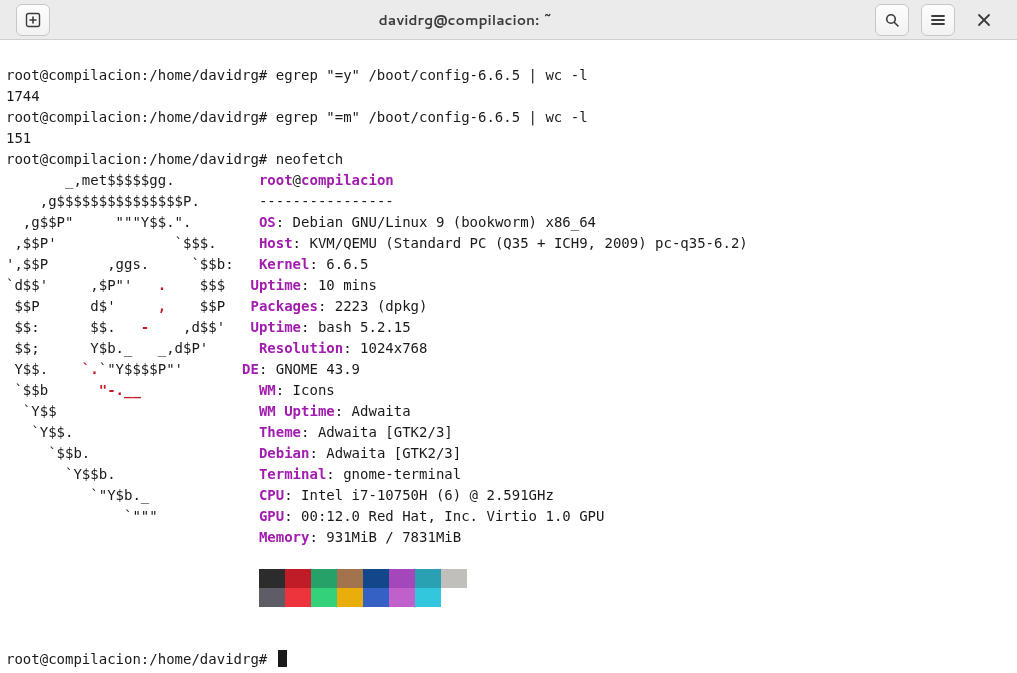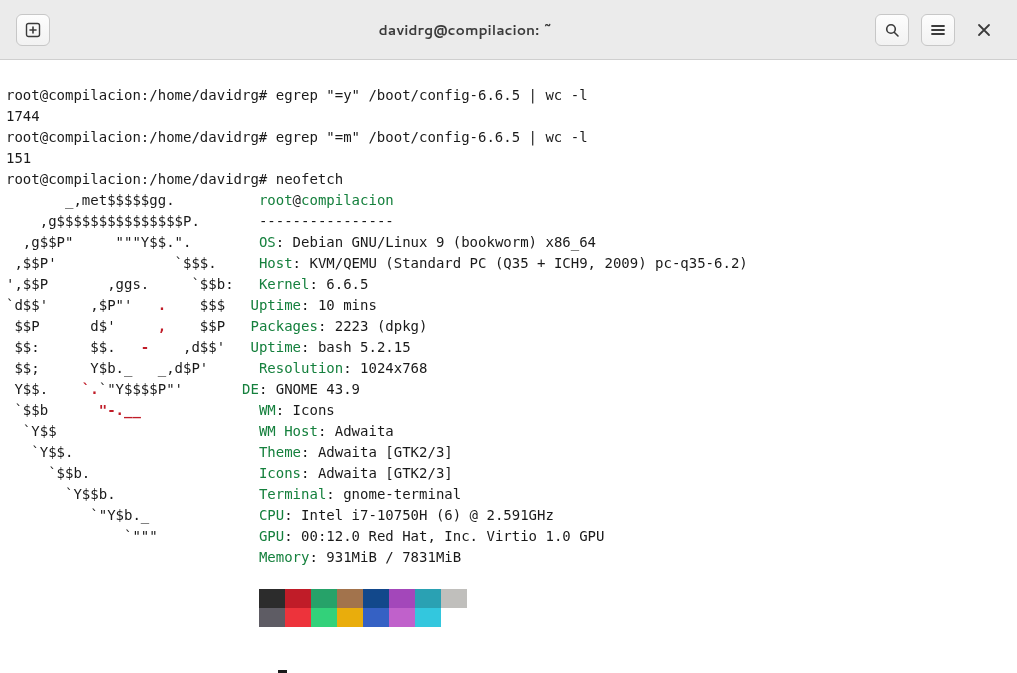--- a/index.html
+++ b/index.html
@@ -9,21 +9,21 @@
     font-size:14px;
     color:#1a1a1a;
     width:1017px;
     height:673px;
     overflow:hidden;
     display:flex;
     flex-direction:column;
   }
   
   .titlebar {
-    height:60px;
+    height:40px;
     background:#ebebeb;
     border-bottom:1px solid #cfcfcf;
     display:flex;
     align-items:center;
     padding:0 16px;
     font-family:"Cantarell","DejaVu Sans",sans-serif;
     font-size:14px;
     color:#2e2e2e;
   }
   .tb-btn {
@@ -53,21 +53,21 @@
   
   .term {
     flex:1;
     padding:4px 6px;
     white-space:pre;
     line-height:21px;
     letter-spacing:0px;
     overflow:hidden;
   }
   .bold { font-weight:400; }
-  .neo-label { color:#15803d; font-weight:400; }
+  .neo-label { color:#a21caf; font-weight:700; }
   .logo-accent { color:#c01c28; font-weight:700; }
   .sw { width:26px; height:19px; }
   .swrow { display:flex; }
 
   .cursor {
     display:inline-block;
     width:9px; height:17px;
     background:#1a1a1a;
     vertical-align:text-bottom;
     margin-left:2px;
@@ -116,23 +116,23 @@
 <span class="bold">    ,g$$$$$$$$$$$$$$$P.</span><span>       </span><span>----------------</span>
 <span class="bold">  ,g$$P"     """Y$$.".</span><span>        </span><span class="neo-label">OS</span><span>: Debian GNU/Linux 9 (bookworm) x86_64</span>
 <span class="bold"> ,$$P'              `$$$.</span><span>     </span><span class="neo-label">Host</span><span>: KVM/QEMU (Standard PC (Q35 + ICH9, 2009) pc-q35-6.2)</span>
 <span class="bold">',$$P       ,ggs.     `$$b:</span><span>   </span><span class="neo-label">Kernel</span><span>: 6.6.5</span>
 <span class="bold">`d$$'     ,$P"'   </span><span class="logo-accent">.</span><span class="bold">    $$$</span><span>   </span><span class="neo-label">Uptime</span><span>: 10 mins</span>
 <span class="bold"> $$P      d$'     </span><span class="logo-accent">,</span><span class="bold">    $$P</span><span>   </span><span class="neo-label">Packages</span><span>: 2223 (dpkg)</span>
 <span class="bold"> $$:      $$.   </span><span class="logo-accent">-</span><span class="bold">    ,d$$'</span><span>   </span><span class="neo-label">Uptime</span><span>: bash 5.2.15</span>
 <span class="bold"> $$;      Y$b._   _,d$P'</span><span>      </span><span class="neo-label">Resolution</span><span>: 1024x768</span>
 <span class="bold"> Y$$.    </span><span class="logo-accent">`.</span><span class="bold">`"Y$$$$P"'</span><span>       </span><span class="neo-label">DE</span><span>: GNOME 43.9</span>
 <span class="bold"> `$$b      </span><span class="logo-accent">"-.__</span><span>              </span><span class="neo-label">WM</span><span>: Icons</span>
-<span class="bold">  `Y$$</span><span>                        </span><span class="neo-label">WM Host</span><span>: Adwaita</span>
+<span class="bold">  `Y$$</span><span>                        </span><span class="neo-label">WM Uptime</span><span>: Adwaita</span>
 <span class="bold">   `Y$$.</span><span>                      </span><span class="neo-label">Theme</span><span>: Adwaita [GTK2/3]</span>
-<span class="bold">     `$$b.</span><span>                    </span><span class="neo-label">Icons</span><span>: Adwaita [GTK2/3]</span>
+<span class="bold">     `$$b.</span><span>                    </span><span class="neo-label">Debian</span><span>: Adwaita [GTK2/3]</span>
 <span class="bold">       `Y$$b.</span><span>                 </span><span class="neo-label">Terminal</span><span>: gnome-terminal</span>
 <span class="bold">          `"Y$b._</span><span>             </span><span class="neo-label">CPU</span><span>: Intel i7-10750H (6) @ 2.591GHz</span>
 <span class="bold">              `"""</span><span>            </span><span class="neo-label">GPU</span><span>: 00:12.0 Red Hat, Inc. Virtio 1.0 GPU</span>
 <span>                              </span><span class="neo-label">Memory</span><span>: 931MiB / 7831MiB</span>
 
 <span>                              </span><span style="display: inline-block; vertical-align: top;"><div class="swrow"><div class="sw" style="background: rgb(44, 44, 44);"></div><div class="sw" style="background: rgb(192, 28, 40);"></div><div class="sw" style="background: rgb(38, 162, 105);"></div><div class="sw" style="background: rgb(162, 115, 76);"></div><div class="sw" style="background: rgb(18, 72, 139);"></div><div class="sw" style="background: rgb(163, 71, 186);"></div><div class="sw" style="background: rgb(42, 161, 179);"></div><div class="sw" style="background: rgb(192, 191, 188);"></div></div><div class="swrow"><div class="sw" style="background: rgb(94, 92, 100);"></div><div class="sw" style="background: rgb(237, 51, 59);"></div><div class="sw" style="background: rgb(51, 209, 122);"></div><div class="sw" style="background: rgb(233, 173, 12);"></div><div class="sw" style="background: rgb(53, 97, 196);"></div><div class="sw" style="background: rgb(192, 97, 203);"></div><div class="sw" style="background: rgb(51, 199, 222);"></div><div class="sw" style="background: rgb(255, 255, 255);"></div></div></span>
 
 
 <span>root@compilacion:/home/davidrg#</span> <span class="cursor"></span>
 </div>

